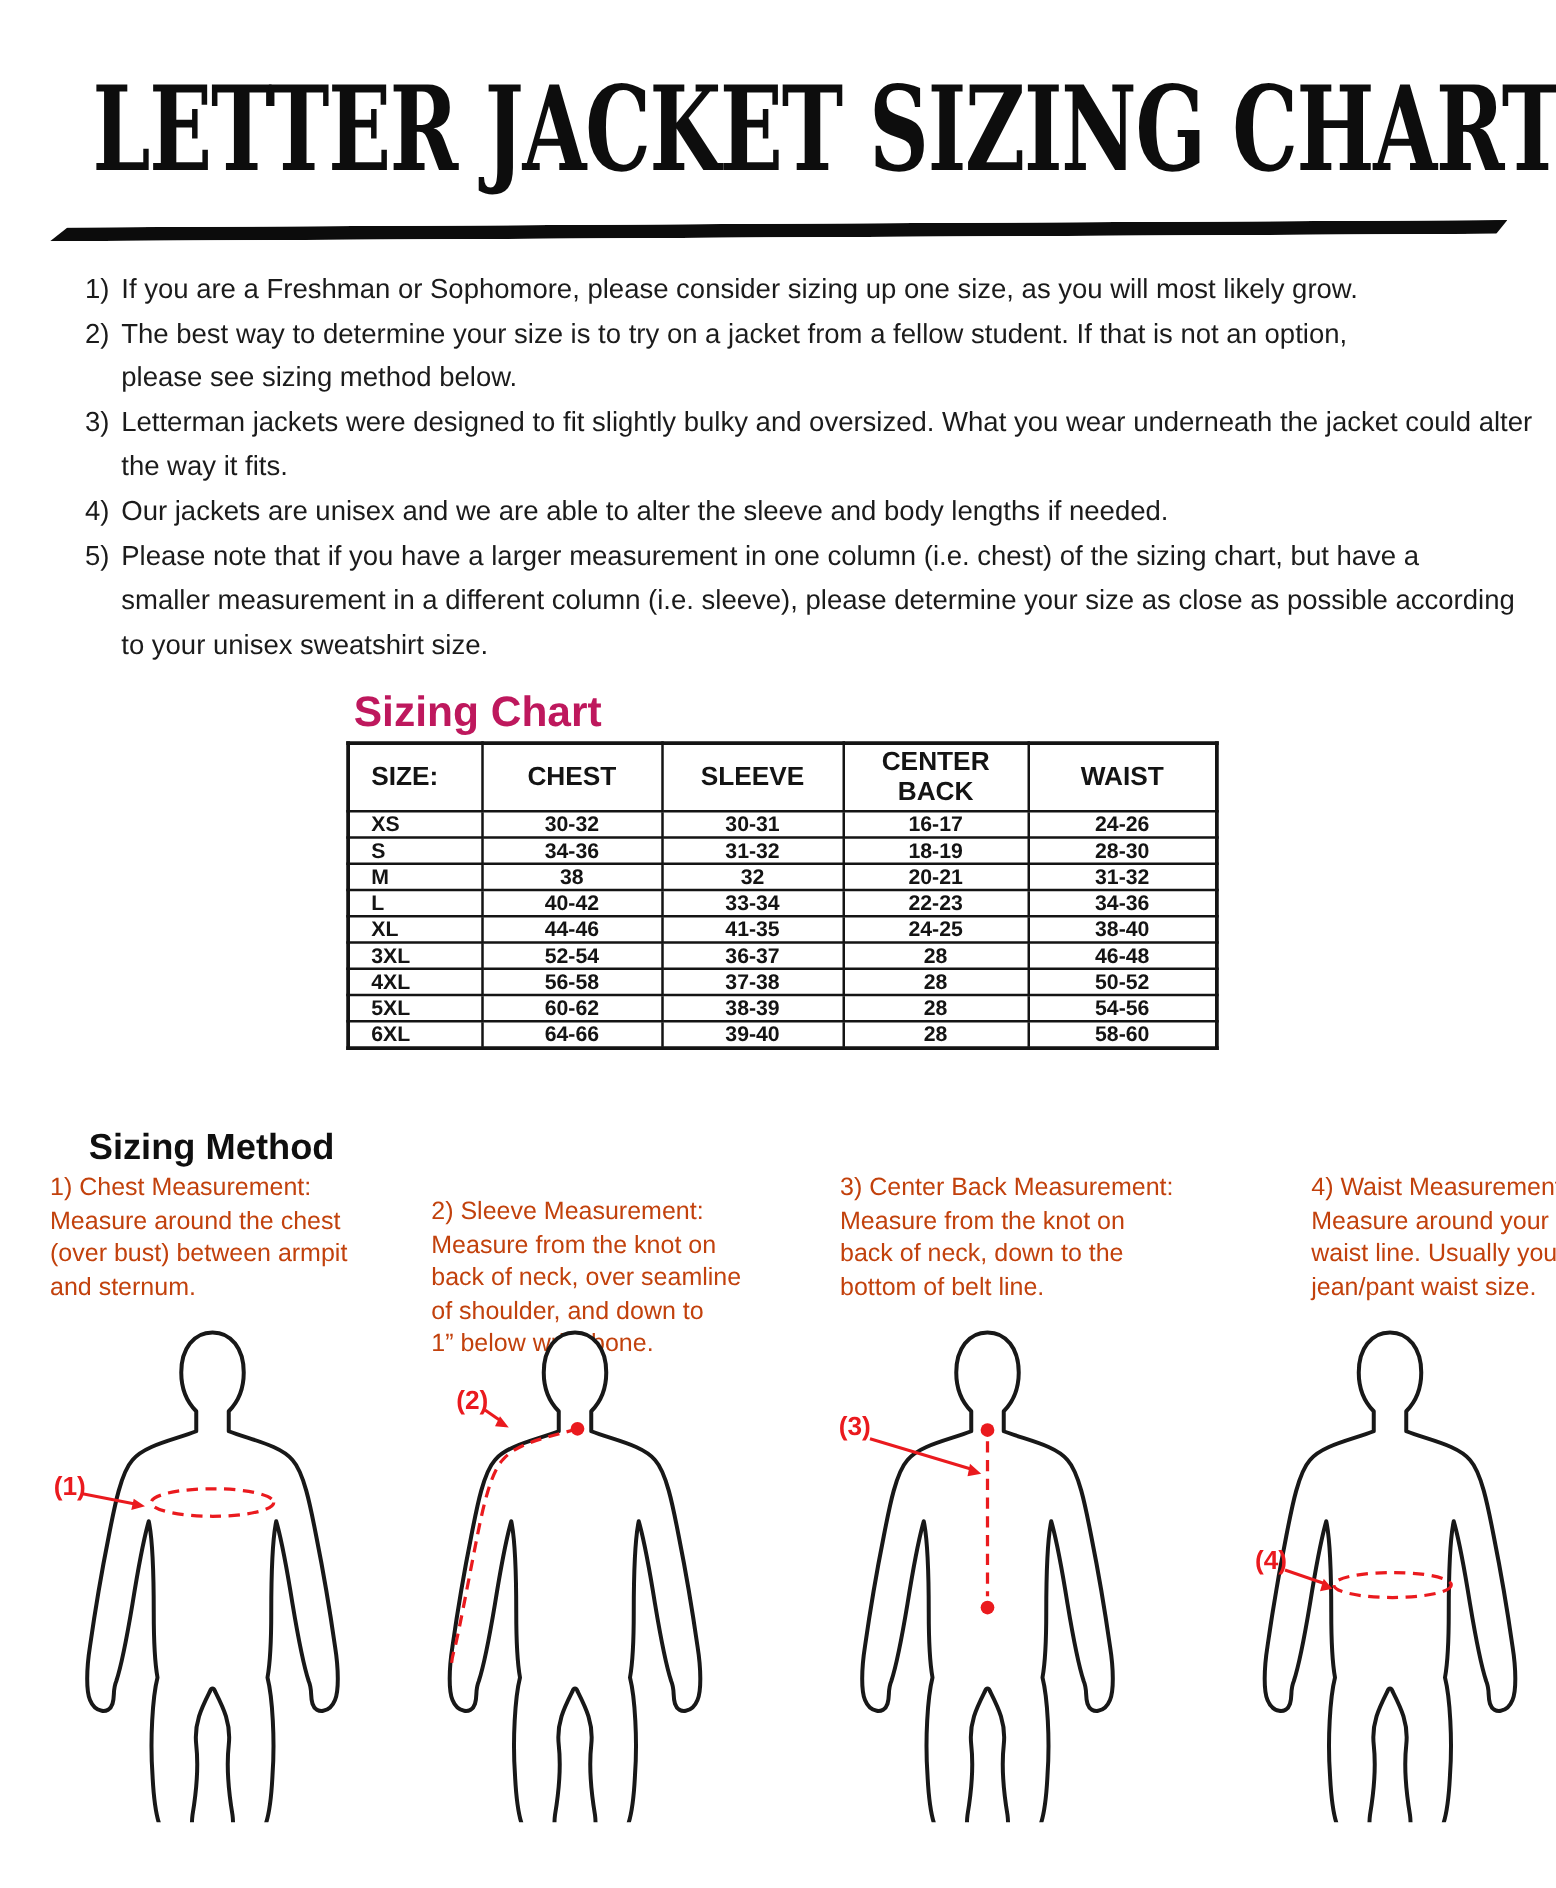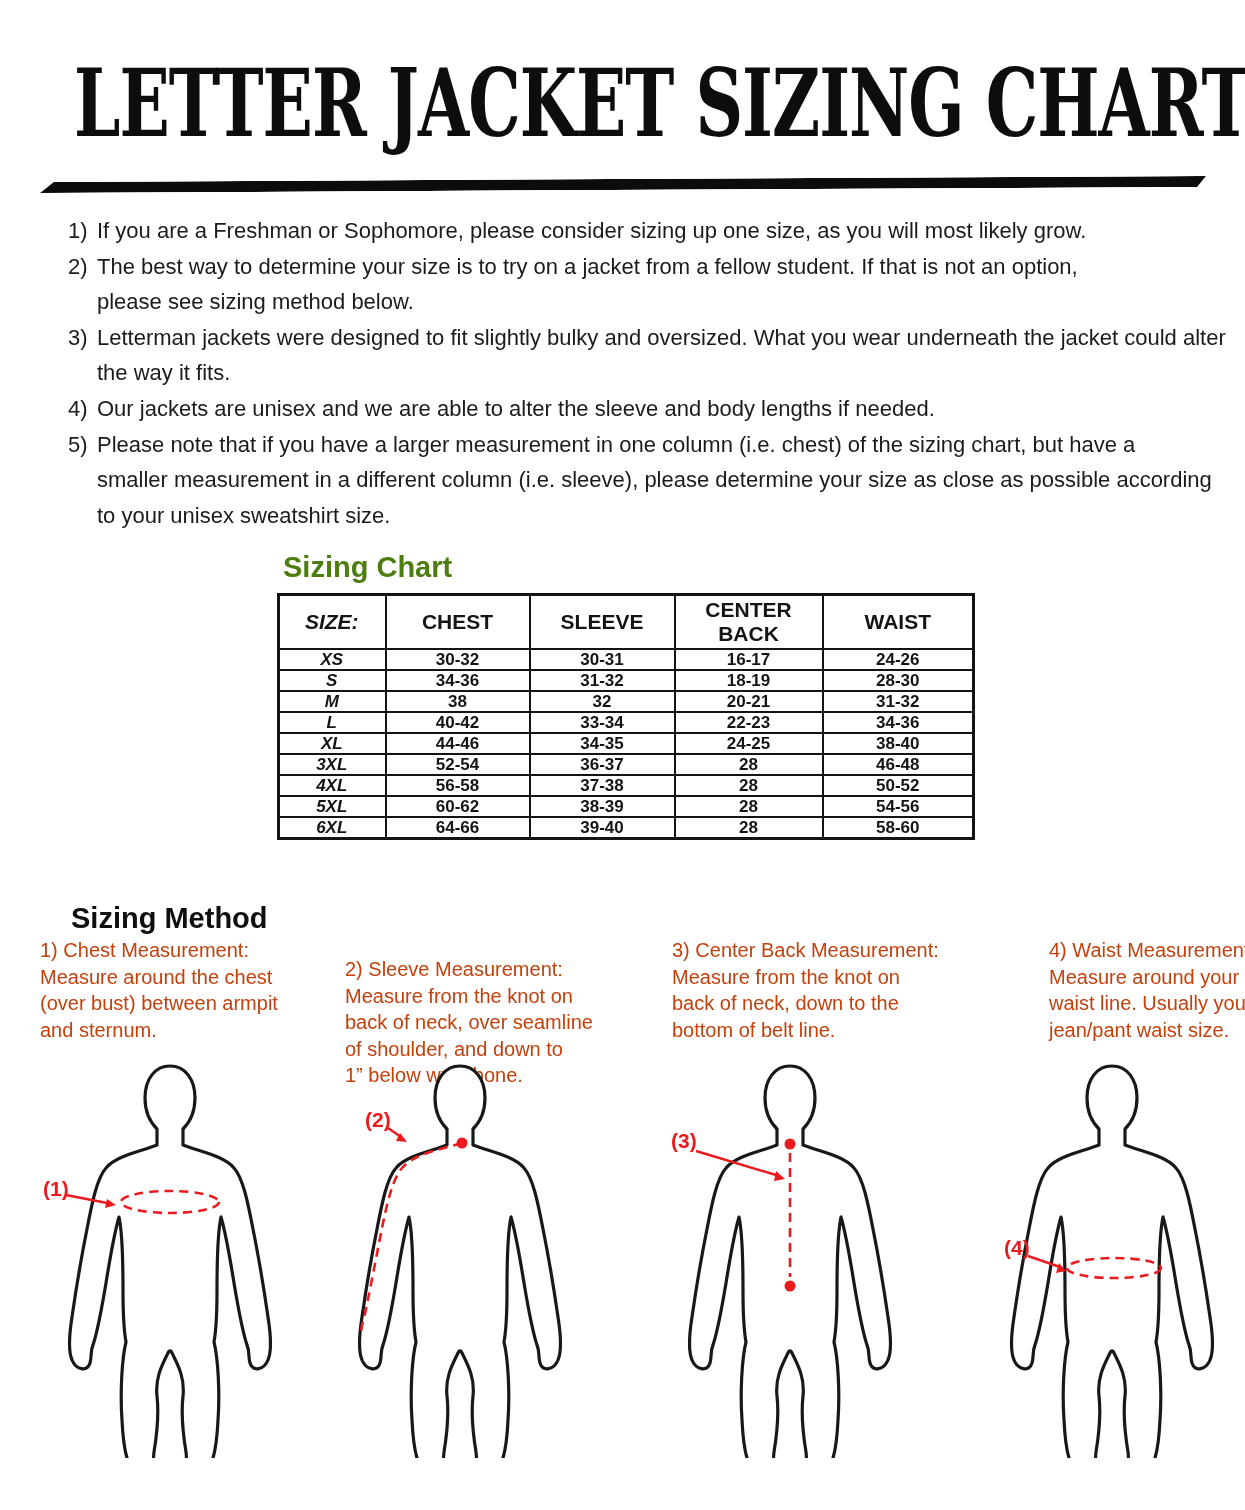--- a/index.html
+++ b/index.html
@@ -18,28 +18,28 @@
            clip-path:polygon(14px 0, 100% 0, calc(100% - 9px) 100%, 0 100%);
            transform:rotate(-0.3deg);}
 
   
   .notes{position:absolute;left:68px;top:213px;font-size:22px;line-height:35.6px;color:#1b1b1b;}
   .note{position:relative;padding-left:29px;}
   .note .num{position:absolute;left:0;top:0;}
   .note .txt{white-space:pre;}
 
   
-  .chart-heading{position:absolute;left:283px;top:551px;margin:0;font-size:29px;font-weight:bold;color:#4d7c0f;}
+  .chart-heading{position:absolute;left:283px;top:551px;margin:0;font-size:34px;font-weight:bold;color:#be185d;}
   .size-table{position:absolute;left:277px;top:593px;width:695px;border-collapse:collapse;
               table-layout:fixed;background:#fff;}
   .size-table th,.size-table td{border:2.5px solid #141414;font-weight:bold;text-align:center;
               font-family:"Liberation Sans",sans-serif;font-stretch:condensed;color:#141414;}
   .size-table th{font-size:21px;height:34px;padding:2px 4px;}
   .size-table td{font-size:17px;height:19px;padding:0 4px;line-height:1;}
-  .size-table th:first-child,.size-table td:first-child{text-align:center;padding-left:3px;font-style:italic;}
+  .size-table th:first-child,.size-table td:first-child{text-align:left;padding-left:17px;}
   .size-table{border:3px solid #141414;}
 
   
   .method-heading{position:absolute;left:55px;top:886px;margin:16px;font-size:29px;font-weight:bold;color:#0f0f0f;}
   .method{position:absolute;top:937px;font-size:20px;line-height:26.5px;color:#c2410c;}
   .method .m-title{white-space:pre;}
   .method .m-text{white-space:pre;}
   .m1{left:40px;} .m2{left:345px;margin-top:19px;} .m3{left:672px;} .m4{left:1005px;margin-left:44px;}
 
   
@@ -125,21 +125,21 @@
         <tr>
           <td>L</td>
           <td>40-42</td>
           <td>33-34</td>
           <td>22-23</td>
           <td>34-36</td>
         </tr>
         <tr>
           <td>XL</td>
           <td>44-46</td>
-          <td>34-35</td>
+          <td>41-35</td>
           <td>24-25</td>
           <td>38-40</td>
         </tr>
         <tr>
           <td>3XL</td>
           <td>52-54</td>
           <td>36-37</td>
           <td>28</td>
           <td>46-48</td>
         </tr>

